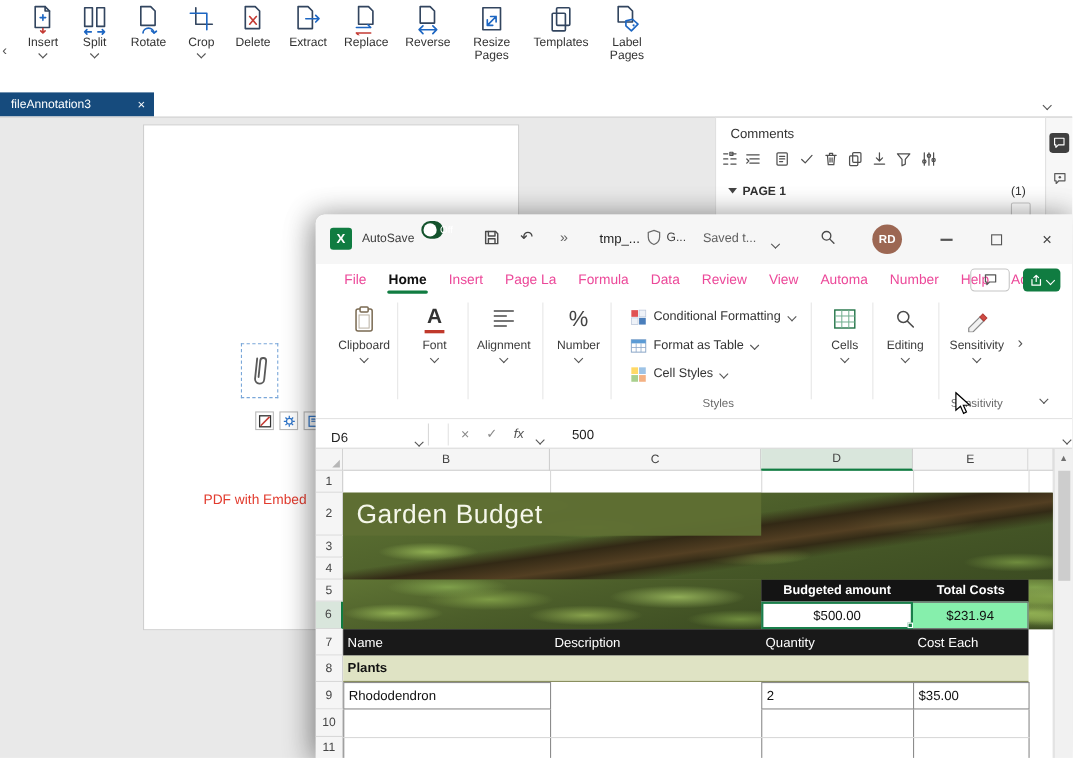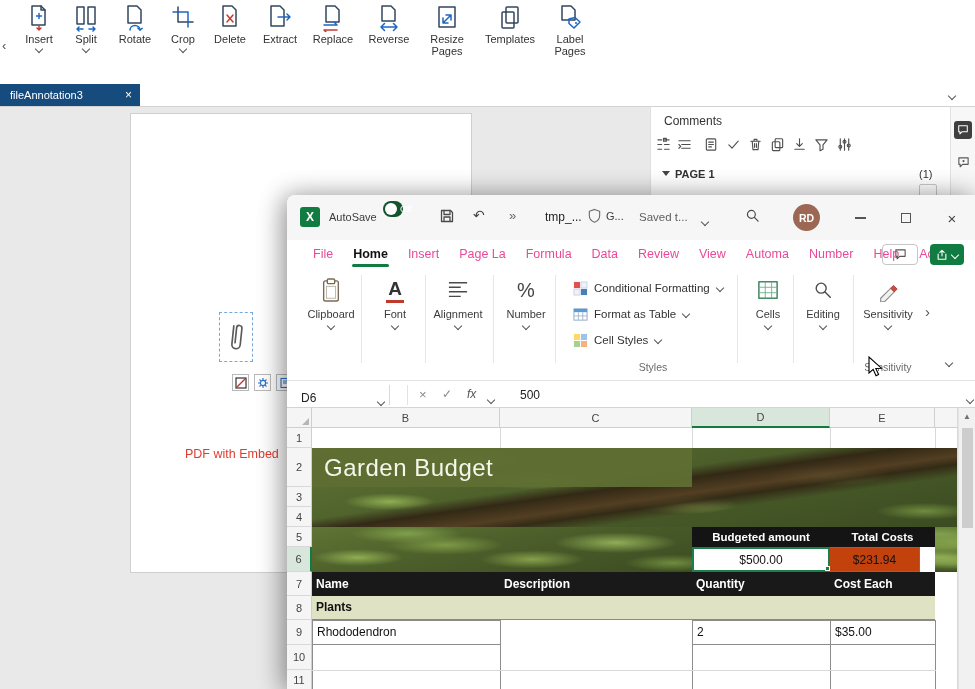--- a/index.html
+++ b/index.html
@@ -484,24 +484,24 @@
       <span style="padding-left:12px;font-size:24px;color:#f5f7ea;letter-spacing:.5px">Garden Budget</span>
     </div>
 
     
     <div class="ab" style="left:405px;top:332px;width:138px;height:20px;background:#141414;color:#fff;font-size:11.5px;font-weight:700;display:flex;align-items:center;justify-content:center">Budgeted amount</div>
     <div class="ab" style="left:543px;top:332px;width:105px;height:20px;background:#141414;color:#fff;font-size:11.5px;font-weight:700;display:flex;align-items:center;justify-content:center">Total Costs</div>
 
     
     <div class="ab" style="left:405px;top:352px;width:138px;height:25px;background:#fff;border:1px solid #6e6e6e;outline:2px solid #1a7f4b;outline-offset:-2px;color:#111;display:flex;align-items:center;justify-content:center">$500.00</div>
     <div class="ab" style="left:538px;top:371px;width:5px;height:5px;background:#1a7f4b;border:1px solid #fff"></div>
-    <div class="ab" style="left:543px;top:352px;width:90px;height:25px;background:#c2410c;border:1px solid #6e6e6e;border-left:none;color:#111;display:flex;align-items:center;justify-content:center">$231.94</div>
-
-    
-    <div class="ab" style="left:25px;top:377px;width:623px;height:24px;background:#191919;color:#fff;font-weight:700;font-size:12px;line-height:24px">
+    <div class="ab" style="left:543px;top:352px;width:105px;height:25px;background:#86efac;border:1px solid #6e6e6e;border-left:none;color:#111;display:flex;align-items:center;justify-content:center">$231.94</div>
+
+    
+    <div class="ab" style="left:25px;top:377px;width:623px;height:24px;background:#191919;color:#fff;font-weight:400;font-size:12px;line-height:24px">
       <span class="ab" style="left:4px">Name</span>
       <span class="ab" style="left:192px">Description</span>
       <span class="ab" style="left:384px">Quantity</span>
       <span class="ab" style="left:522px">Cost Each</span>
     </div>
 
     
     <div class="ab" style="left:25px;top:401px;width:623px;height:24px;background:#dfe3c4;border-bottom:1px solid #8a8f5f;color:#111;font-weight:700;font-size:12px;line-height:23px">
       <span style="padding-left:4px">Plants</span>
     </div>

